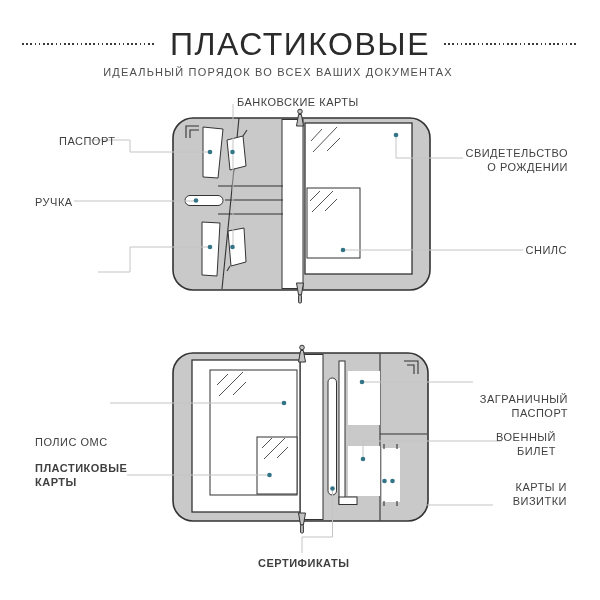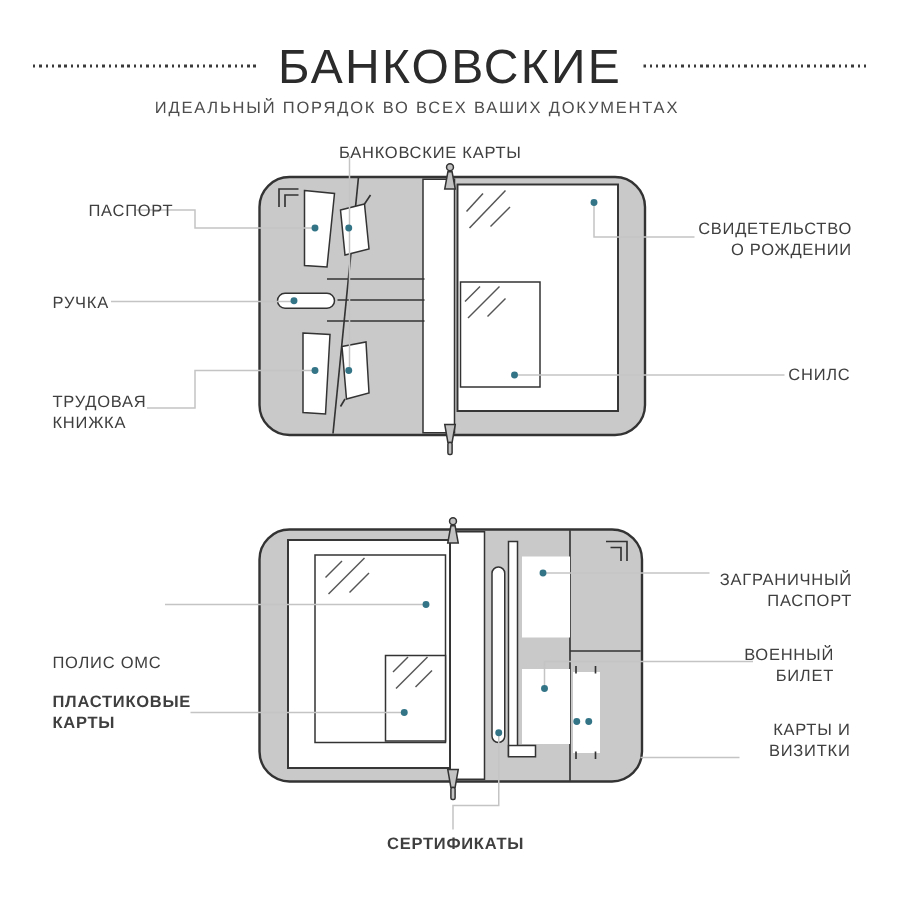--- a/index.html
+++ b/index.html
@@ -32,26 +32,26 @@
   }
   
   .lbl{
     position:absolute;font-size:11px;letter-spacing:0.5px;color:var(--text);
     line-height:14px;text-transform:uppercase;
   }
   .r{text-align:right;}
   #lbl-passport{left:35px;top:134px;padding-left:24px;}
   #lbl-pen{left:35px;top:195px;}
   #lbl-workbook{left:35px;top:261px;width:72px;}
-  #lbl-bankcards{left:226px;top:95px;white-space:nowrap;}
+  #lbl-bankcards{left:237px;top:95px;white-space:nowrap;}
   #lbl-birthcert{right:32px;top:146px;width:112px;text-align:right;}
   #lbl-snils{right:33px;top:243px;}
   #lbl-oms{left:35px;top:397px;white-space:nowrap;margin-top:38px;}
   #lbl-plastic{left:35px;top:461px;width:92px;font-weight:bold;}
-  #lbl-foreign{right:32px;top:380px;width:100px;}
+  #lbl-foreign{right:32px;top:392px;width:100px;}
   #lbl-military{right:44px;top:430px;width:90px;}
   #lbl-cards{right:33px;top:480px;width:90px;}
   #lbl-certs{left:258px;top:556px;white-space:nowrap;font-weight:bold;}
   
   svg{position:absolute;left:0;top:0;}
   .body-shape{fill:var(--panel);stroke:var(--outline);stroke-width:1.6;}
   .white{fill:#fff;stroke:var(--outline);stroke-width:1.3;}
   .white-thin{fill:#fff;stroke:var(--outline);stroke-width:1;}
   .white-plain{fill:#fff;stroke:none;}
   .detail{stroke:var(--outline);stroke-width:1.1;fill:none;}
@@ -60,21 +60,21 @@
   .dot{fill:var(--accent);stroke:none;}
   .pull{fill:#c2c2c2;stroke:var(--outline);stroke-width:1;}
 </style>
 </head>
 <body>
 
 <div id="canvas">
 
   <div class="title-row">
     <span class="dotline left"></span>
-    <span class="title">БАНКОВСКИЕ</span>
+    <span class="title">ПЛАСТИКОВЫЕ</span>
     <span class="dotline right"></span>
   </div>
   <div class="subtitle">ИДЕАЛЬНЫЙ ПОРЯДОК ВО ВСЕХ ВАШИХ ДОКУМЕНТАХ</div>
 
   <svg width="600" height="600" viewBox="0 0 600 600">
 
     <g>
       <rect class="body-shape" x="173" y="118" width="257" height="172" rx="20"></rect>
 
       <rect class="white-thin" x="282" y="119.5" width="21" height="169"></rect>
@@ -205,21 +205,20 @@
         <circle cx="363" cy="459" r="2.3"></circle>
         <circle cx="384.5" cy="481" r="2.3"></circle>
         <circle cx="392.5" cy="481" r="2.3"></circle>
         <circle cx="332.5" cy="488.5" r="2.3"></circle>
       </g>
     </g>
   </svg>
 
   <div class="lbl" id="lbl-passport">ПАСПОРТ</div>
   <div class="lbl" id="lbl-pen">РУЧКА</div>
-  <div class="lbl" id="lbl-workbook">ТРУДОВАЯ КНИЖКА</div>
   <div class="lbl" id="lbl-bankcards">БАНКОВСКИЕ КАРТЫ</div>
   <div class="lbl r" id="lbl-birthcert">СВИДЕТЕЛЬСТВО О РОЖДЕНИИ</div>
   <div class="lbl r" id="lbl-snils">СНИЛС</div>
 
   <div class="lbl" id="lbl-oms">ПОЛИС ОМС</div>
   <div class="lbl" id="lbl-plastic">ПЛАСТИКОВЫЕ КАРТЫ</div>
   <div class="lbl r" id="lbl-foreign">ЗАГРАНИЧНЫЙ ПАСПОРТ</div>
   <div class="lbl r" id="lbl-military">ВОЕННЫЙ БИЛЕТ</div>
   <div class="lbl r" id="lbl-cards">КАРТЫ И ВИЗИТКИ</div>
   <div class="lbl" id="lbl-certs">СЕРТИФИКАТЫ</div>

